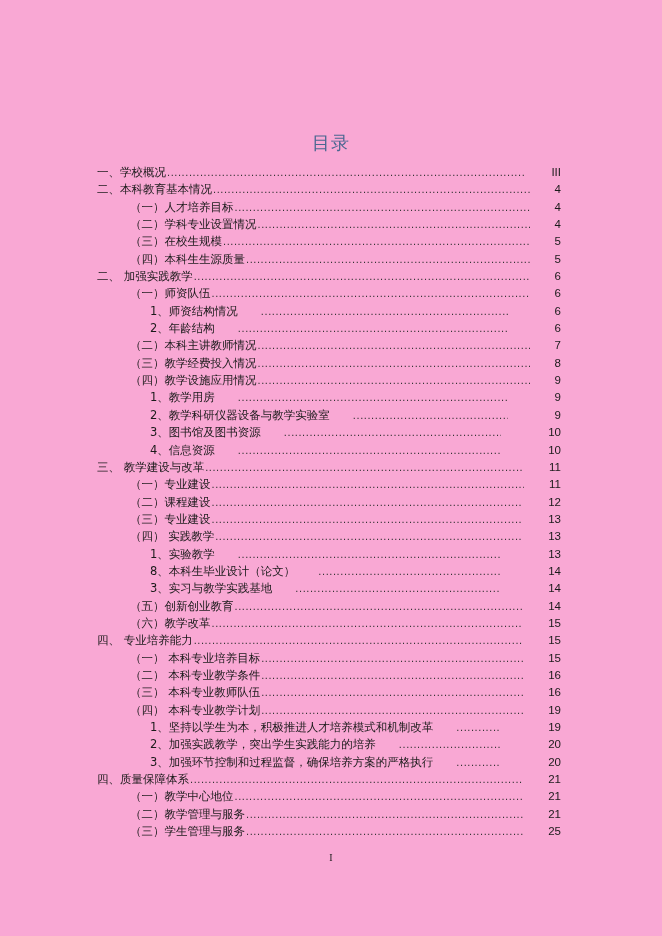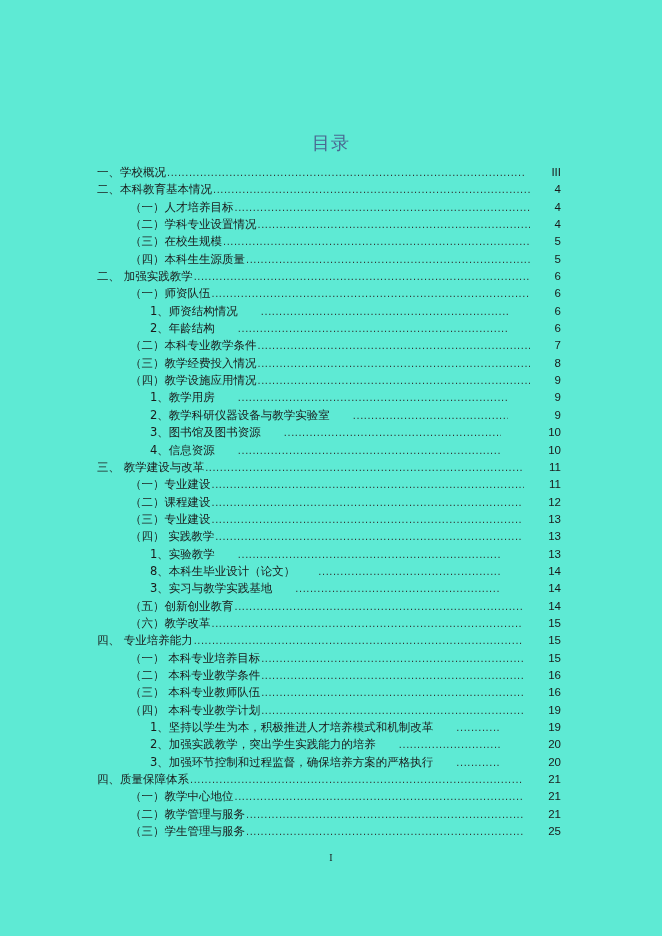--- a/index.html
+++ b/index.html
@@ -14,21 +14,21 @@
       overflow: hidden;
       font-family: "DejaVu Sans", sans-serif;
       color: #1a1a1a;
     }
     .page {
       position: absolute;
       left: 0;
       top: 0;
       width: 662px;
       height: 936px;
-      background: #5eead4;
+      background: #f9a8d4;
     }
     .toc-title {
       position: absolute;
       left: 0;
       width: 662px;
       top: 131px;
       text-align: center;
       font-size: 18px;
       color: #4a6791;
       letter-spacing: 1px;
@@ -140,21 +140,21 @@
         <span class="toc-label">1、师资结构情况</span>
         <span class="toc-leader"></span>
         <span class="toc-page">6</span>
       </li>
       <li class="toc-entry lvl-3">
         <span class="toc-label">2、年龄结构</span>
         <span class="toc-leader"></span>
         <span class="toc-page">6</span>
       </li>
       <li class="toc-entry lvl-2">
-        <span class="toc-label">（二）本科专业教学条件</span>
+        <span class="toc-label">（二）本科主讲教师情况</span>
         <span class="toc-leader"></span>
         <span class="toc-page">7</span>
       </li>
       <li class="toc-entry lvl-2">
         <span class="toc-label">（三）教学经费投入情况</span>
         <span class="toc-leader"></span>
         <span class="toc-page">8</span>
       </li>
       <li class="toc-entry lvl-2">
         <span class="toc-label">（四）教学设施应用情况</span>

